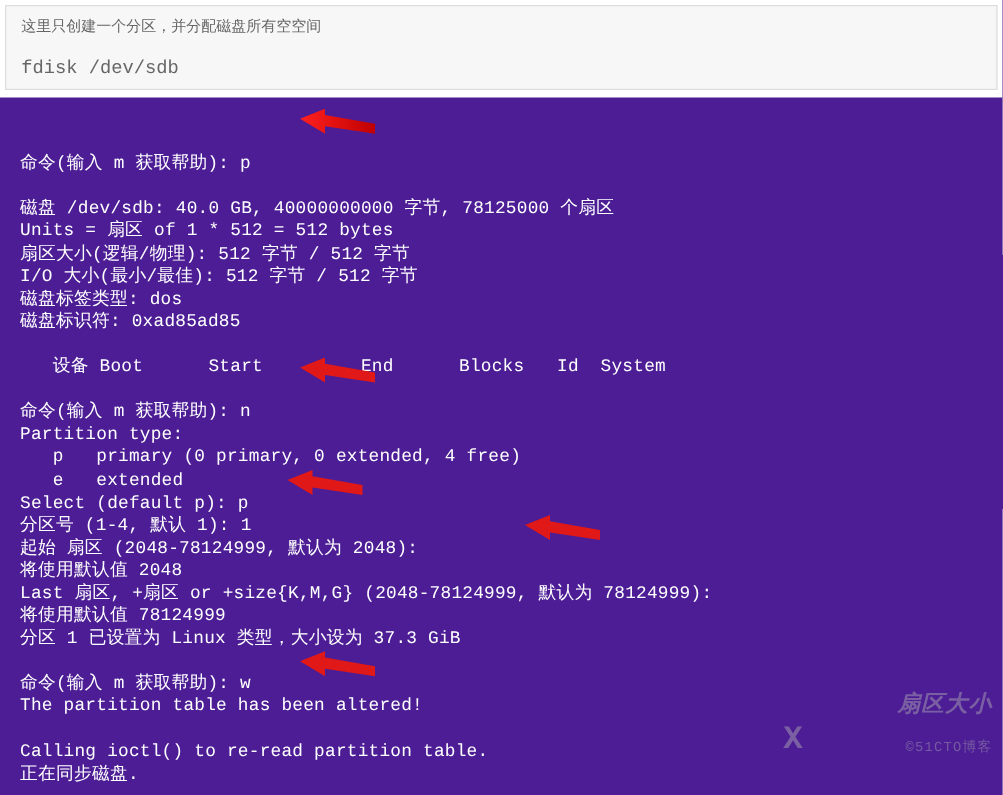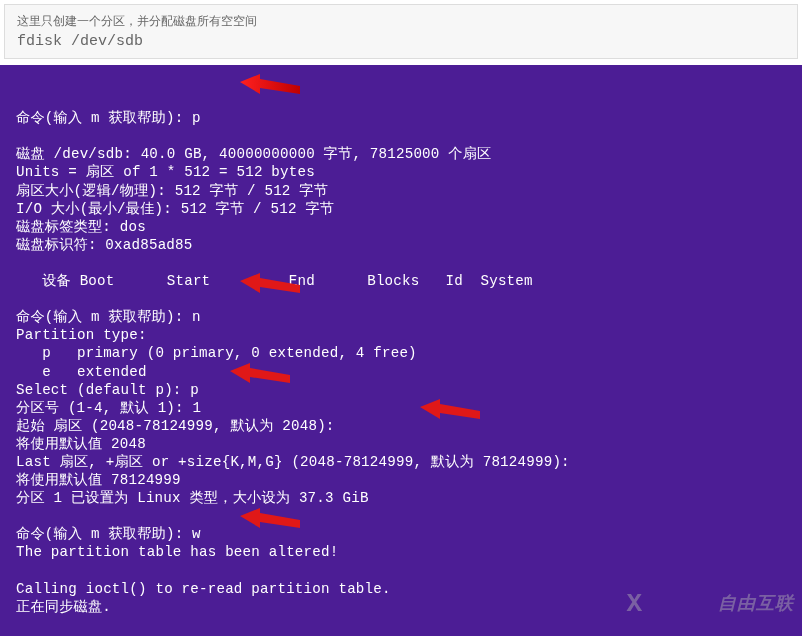--- a/index.html
+++ b/index.html
@@ -13,21 +13,21 @@
   }
   .note-box {
     border: 1px solid #ddd;
     background: #f7f7f7;
     padding: 8px 12px;
     margin: 4px 4px 6px 4px;
   }
   .note-text {
     font-size: 12px;
     color: #666;
-    margin-bottom: 3px;
+    margin-bottom: 16px;
   }
   .note-code {
     font-family: Consolas, "Courier New", monospace;
     font-size: 15px;
     color: #666;
   }
   .terminal {
     background: #4c1d95;
     color: #fff;
     font-family: Consolas, "Courier New", monospace;
@@ -127,16 +127,17 @@
   <svg class="arrow" width="70" height="30" style="left:418px; top:332px;">
     <polygon points="2,10 22,2 22,7 62,14 62,22 22,16 22,22" fill="#e01818"></polygon>
   </svg>
   <svg class="arrow" width="70" height="30" style="left:238px; top:441px;">
     <polygon points="2,10 22,2 22,7 62,14 62,22 22,16 22,22" fill="#e01818"></polygon>
   </svg>
 
   <div class="watermark">
     <span class="x">X</span>
     <span>
-      <span>自由互联</span>
+      <span>扇区大小</span>
+      <span class="sub">©51CTO博客</span>
     </span>
   </div>
 </div>
 
 </body></html>

